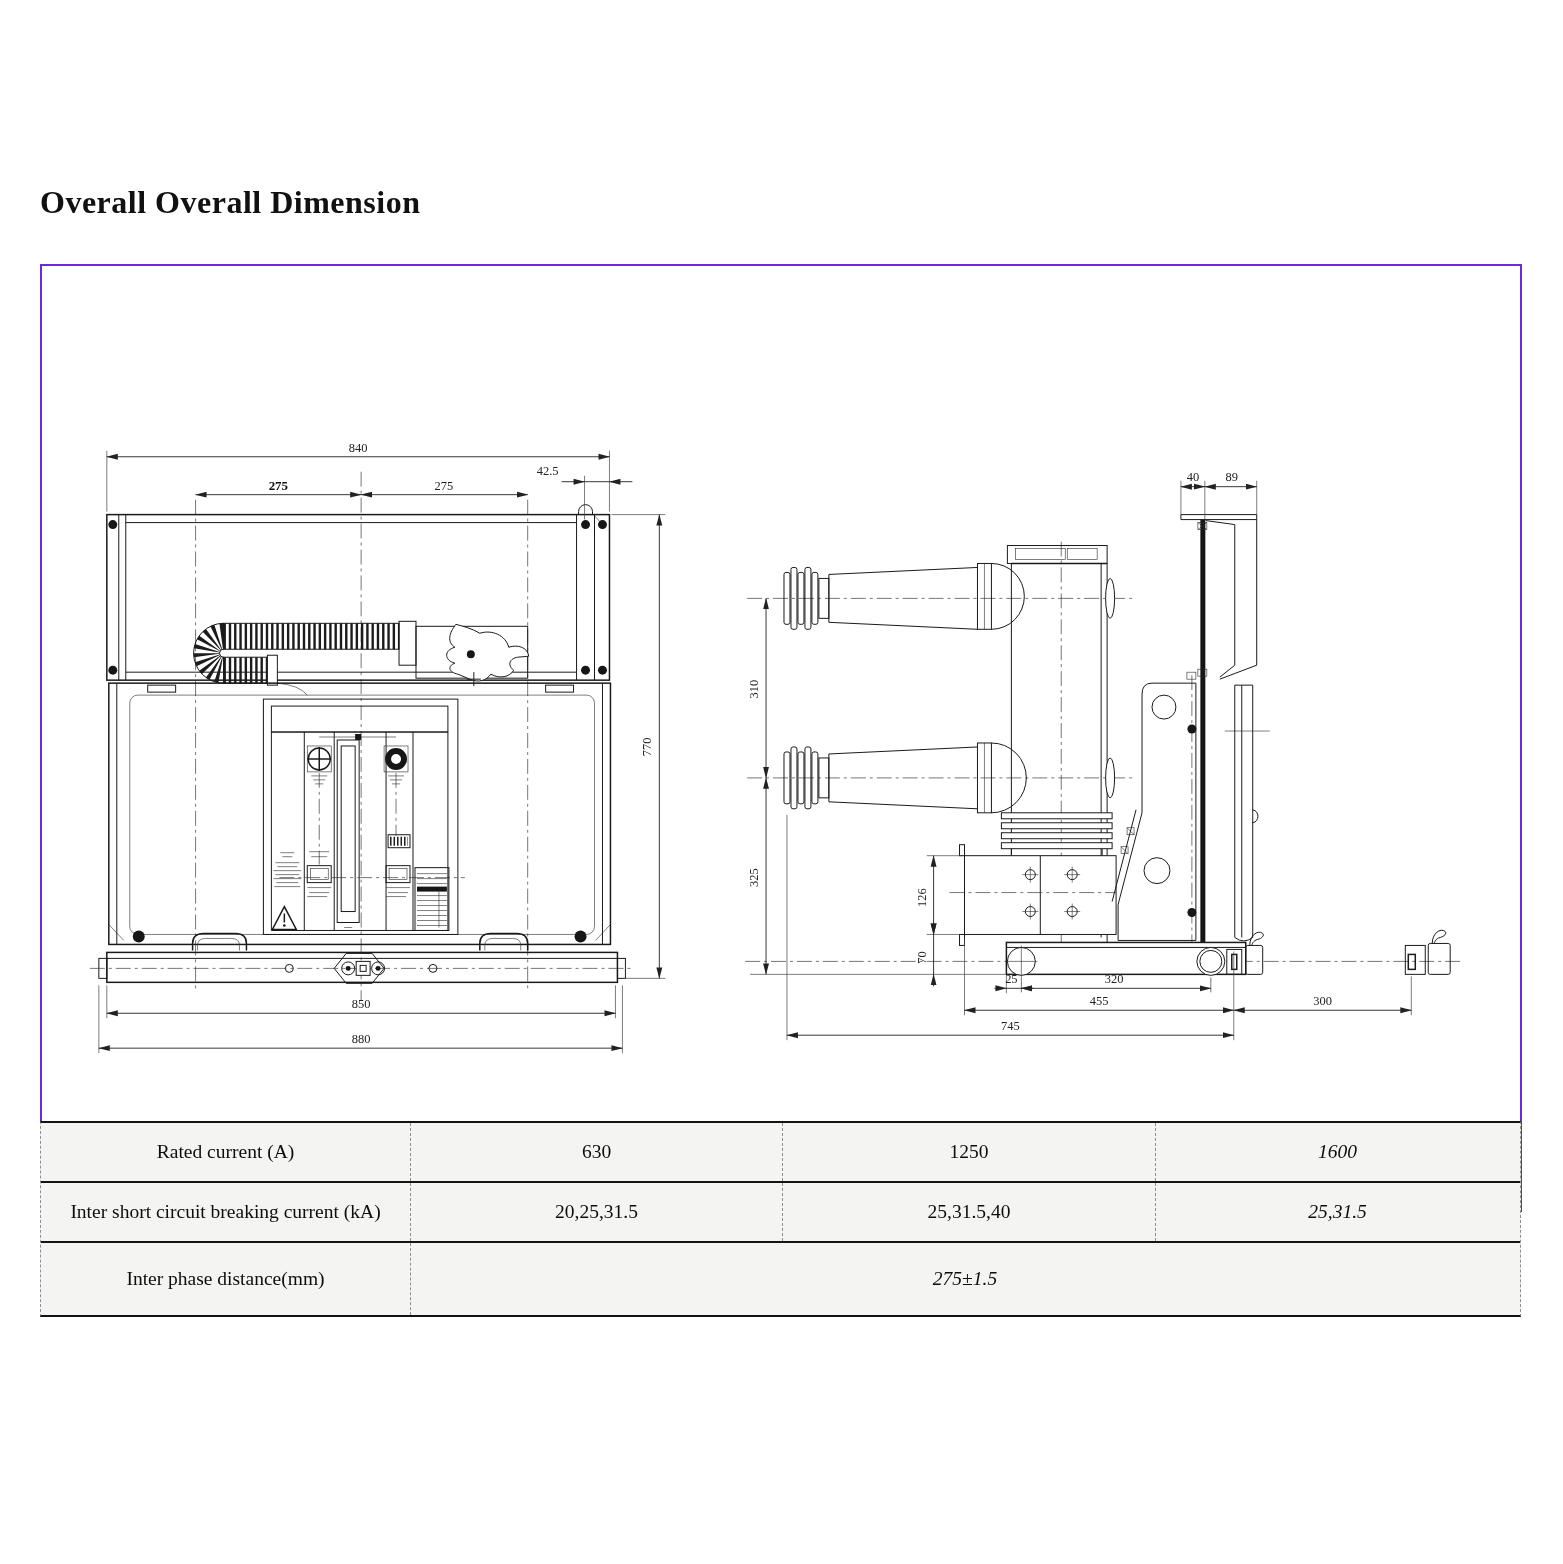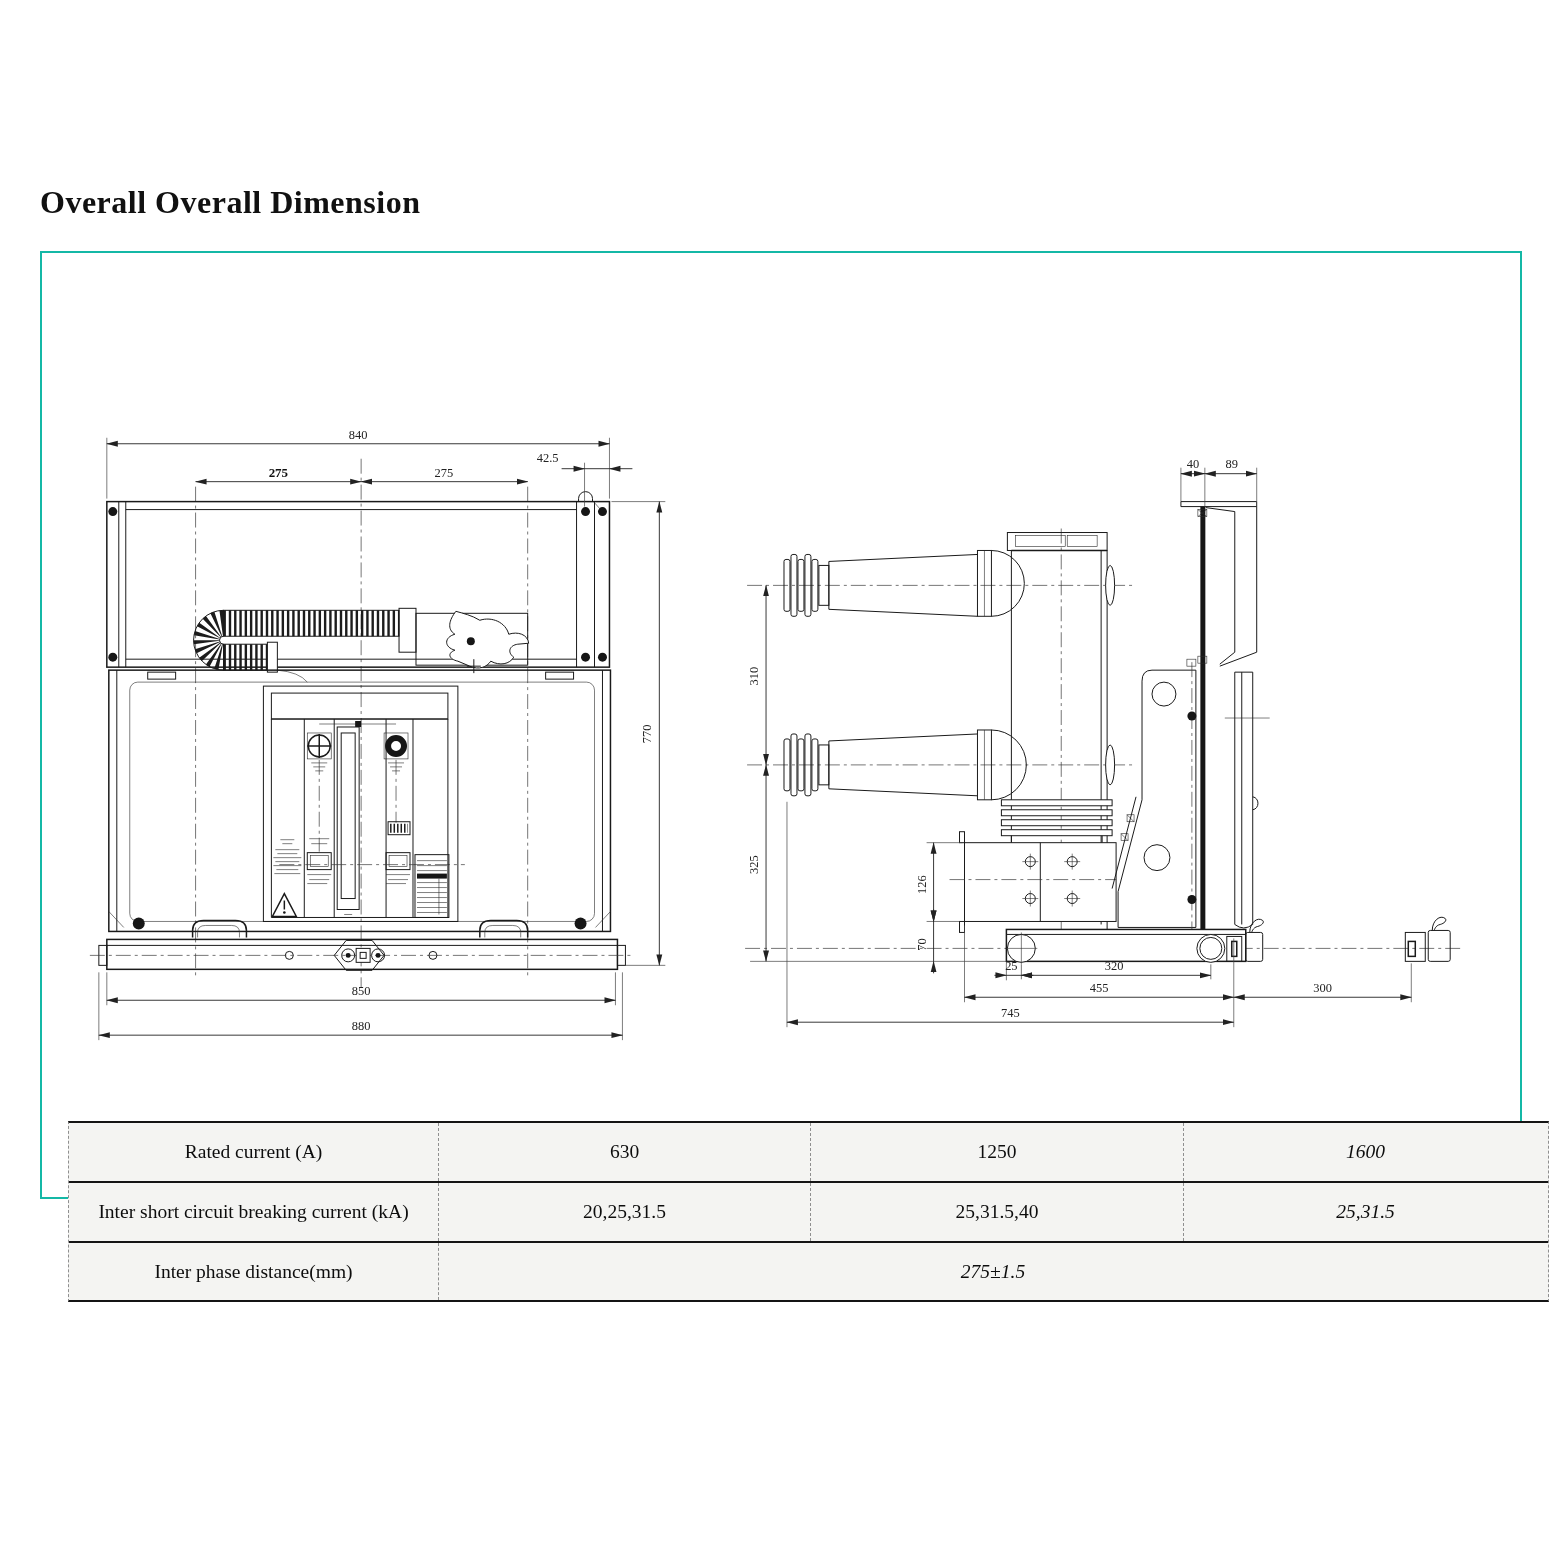--- a/index.html
+++ b/index.html
@@ -1,38 +1,38 @@
 <!DOCTYPE html>
 <html><head>
 <meta charset="utf-8">
 <style>
   html,body{margin:0;padding:0;background:#fff;}
   body{width:1563px;height:1564px;position:relative;font-family:"Liberation Serif",serif;color:#111;}
   .page-title{position:absolute;left:40px;top:184px;font-size:32px;font-weight:bold;letter-spacing:0.5px;}
-  .drawing-panel{position:absolute;left:40px;top:251px;width:1482px;height:948px;border:2px solid #14b8a6;box-sizing:border-box;background:#fff;}
+  .drawing-panel{position:absolute;left:40px;top:264px;width:1482px;height:948px;border:2px solid #6d28d9;box-sizing:border-box;background:#fff;}
   .drawing-panel svg{display:block;width:100%;height:100%;}
   
   .ln{stroke:#1a1a1a;stroke-width:1;fill:none;}
   .lnt{stroke:#1a1a1a;stroke-width:1.5;fill:none;}
   .thin{stroke:#2a2a2a;stroke-width:0.6;fill:none;}
   .fillw{fill:#fff;}
   .blk{fill:#161616;stroke:none;}
   .cl{stroke:#3a3a3a;stroke-width:0.7;fill:none;stroke-dasharray:15 4 3 4;}
   .ext{stroke:#444;stroke-width:0.7;fill:none;}
   .dim{stroke:#222;stroke-width:0.9;fill:none;}
   .rib{stroke:#1c1c1c;fill:none;stroke-width:26;stroke-dasharray:2.4 2.9;}
   .hatch{stroke:#1c1c1c;fill:none;stroke-width:9;stroke-dasharray:1.5 2;}
   .dimtxt{font-family:"Liberation Serif",serif;font-size:12.5px;fill:#222;text-anchor:middle;}
   .dimtxtb{font-family:"Liberation Serif",serif;font-size:13px;font-weight:bold;fill:#111;text-anchor:middle;}
   
   .spec-table{position:absolute;left:40px;top:1121px;width:1481px;box-sizing:border-box;
     border-top:2.5px solid #141414;border-bottom:2.5px solid #141414;
-    border-left:1.5px dashed #8f8f8f;border-right:1.5px dashed #8f8f8f;background:#f4f4f2;margin-left:28px;}
+    border-left:1.5px dashed #8f8f8f;border-right:1.5px dashed #8f8f8f;background:#f4f4f2;}
   .spec-row{display:grid;grid-template-columns:370px 372px 373px 363px;height:58px;border-bottom:2px solid #141414;}
-  .spec-row:last-child{border-bottom:none;height:57px;}
+  .spec-row:last-child{border-bottom:none;height:72px;}
   .spec-cell{display:flex;align-items:center;justify-content:center;font-size:19.5px;color:#0d0d0d;
     border-right:1.5px dashed #8f8f8f;box-sizing:border-box;text-align:center;padding:0 8px;}
   .spec-cell:last-child{border-right:none;font-style:italic;}
   .spec-span{grid-column:2/5;}
 </style>
 </head>
 <body>
 
 <div class="page-title">Overall Overall Dimension</div>
 

